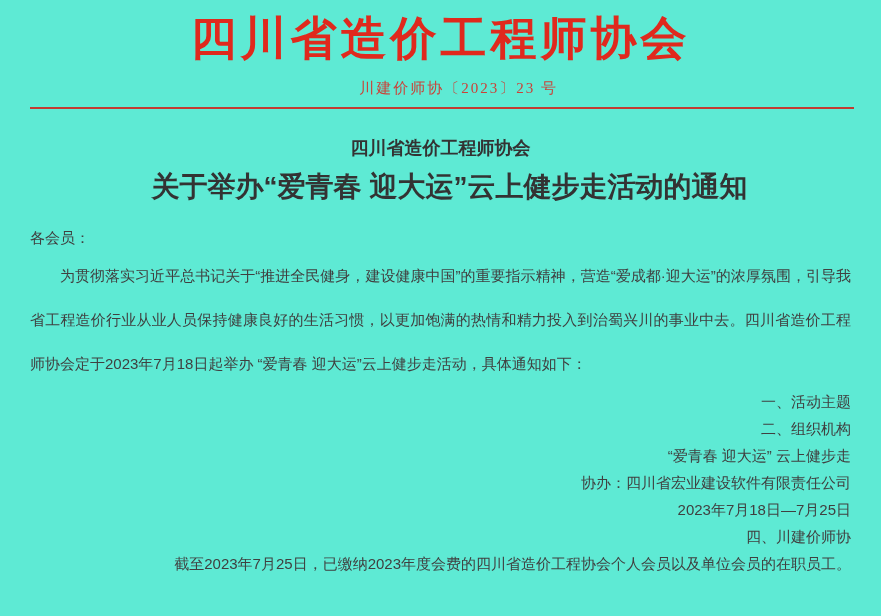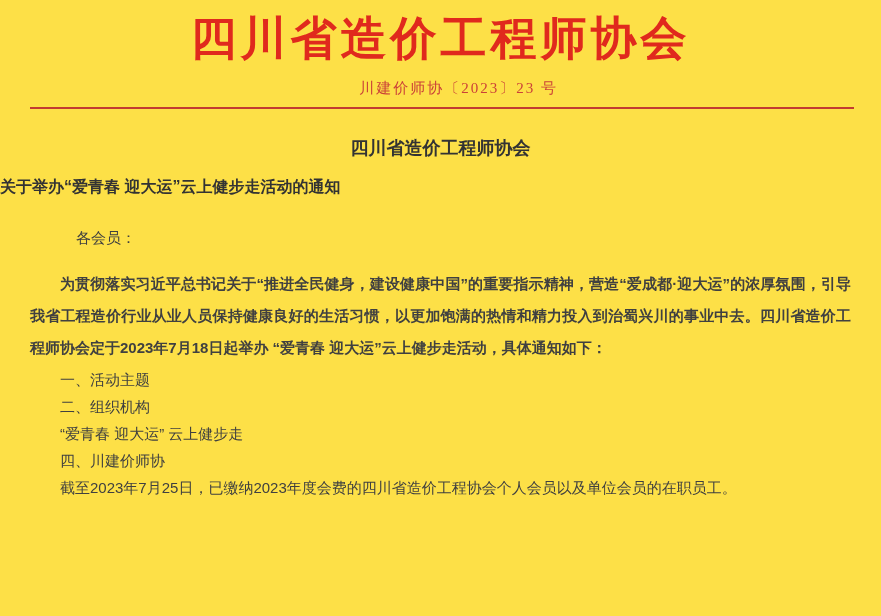--- a/index.html
+++ b/index.html
@@ -4,21 +4,21 @@
 <style>
   * { margin: 0; padding: 0; box-sizing: border-box; }
   html, body { background: #ffffff; }
   body {
     width: 881px;
     height: 616px;
     overflow: hidden;
     font-family: "Liberation Sans", "DejaVu Sans", sans-serif;
     color: #404040;
   }
-  .page { width: 881px; height: 616px; background: #fde047; }
+  .page { width: 881px; height: 616px; background: #5eead4; }
 
   .masthead-title {
     padding-top: 10px;
     text-align: center;
     font-family: "Liberation Serif", "DejaVu Serif", serif;
     font-weight: bold;
     font-size: 46px;
     line-height: 58px;
     letter-spacing: 4px;
     color: #e0291d;
@@ -42,46 +42,47 @@
   .notice-org {
     margin-top: 27px;
     text-align: center;
     font-size: 18px;
     line-height: 24px;
     font-weight: bold;
     color: #333333;
   }
   .notice-title {
     margin-top: 14px;
-    font-size: 16px;
+    text-align: center;
+    font-size: 28px;
     line-height: 26px;
     font-weight: bold;
     color: #333333;
+    margin-left: 18px;
   }
 
   .body-area {
     margin: 28px 30px 0 30px;
     font-size: 15px;
     color: #404040;
   }
   .salutation {
     line-height: 20px;
-    margin-left: 46px;
   }
   .intro {
-    margin-top: 20px;
+    margin-top: 6px;
     text-indent: 2em;
-    line-height: 32px;
+    line-height: 44px;
     text-align: justify;
-    font-weight: bold;
   }
   .items { margin-top: 2px; }
   .item-line {
     line-height: 27px;
     padding-left: 2em;
+    text-align: right;
   }
 </style>
 </head>
 <body>
 
 <div class="page">
 
   <div class="masthead-title">四川省造价工程师协会</div>
 
   <div class="doc-number">川建价师协〔2023〕23 号</div>
@@ -95,19 +96,21 @@
   <div class="body-area">
 
     <div class="salutation">各会员：</div>
 
     <div class="intro">为贯彻落实习近平总书记关于“推进全民健身，建设健康中国”的重要指示精神，营造“爱成都·迎大运”的浓厚氛围，引导我省工程造价行业从业人员保持健康良好的生活习惯，以更加饱满的热情和精力投入到治蜀兴川的事业中去。四川省造价工程师协会定于2023年7月18日起举办 “爱青春 迎大运”云上健步走活动，具体通知如下：</div>
 
     <div class="items">
       <div class="item-line">一、活动主题</div>
       <div class="item-line">二、组织机构</div>
       <div class="item-line">“爱青春 迎大运” 云上健步走</div>
+      <div class="item-line">协办：四川省宏业建设软件有限责任公司</div>
+      <div class="item-line">2023年7月18日—7月25日</div>
       <div class="item-line">四、川建价师协</div>
       <div class="item-line">截至2023年7月25日，已缴纳2023年度会费的四川省造价工程协会个人会员以及单位会员的在职员工。</div>
     </div>
 
   </div>
 
 </div>
 
 </body></html>

